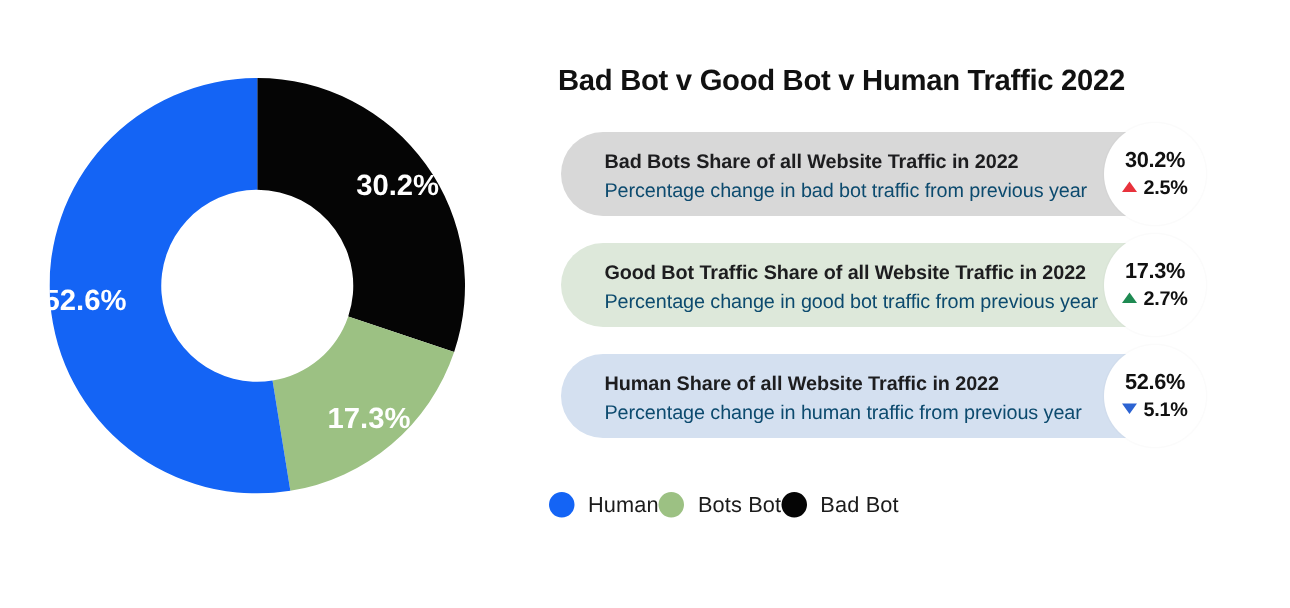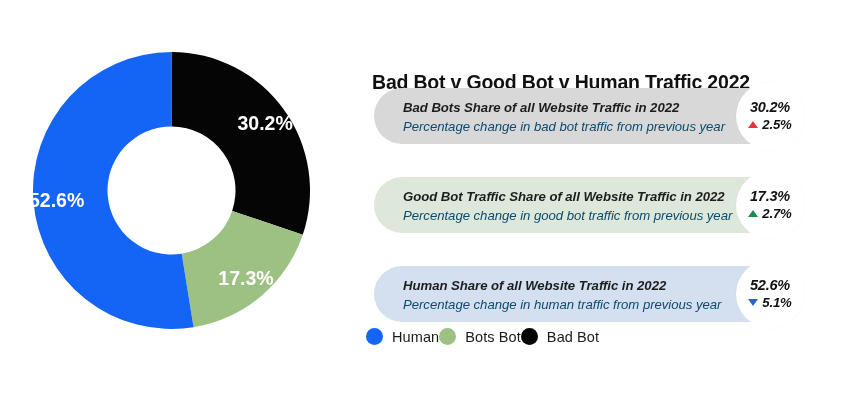--- a/index.html
+++ b/index.html
@@ -85,36 +85,34 @@
   }
   #panel-title {
     position: absolute;
     left: 12px;
     top: 43px;
     font-size: 19.5px;
     font-weight: bold;
     color: #111111;
     letter-spacing: -0.2px;
     white-space: nowrap;
-    margin-top: 28px;
   }
 
   #cards {
     position: absolute;
     left: 0;
     top: 88px;
     width: 500px;
   }
   .stat-card {
     position: relative;
     height: 56px;
-    margin-bottom: 33px;
+    margin-bottom: 18px;
     width: 430px;
     margin-left: 14px;
-    font-style: italic;
   }
   .card-bar {
     position: absolute;
     left: 0;
     top: 0;
     width: 415px;
     height: 56px;
     border-radius: 28px;
   }
   .card-text {

